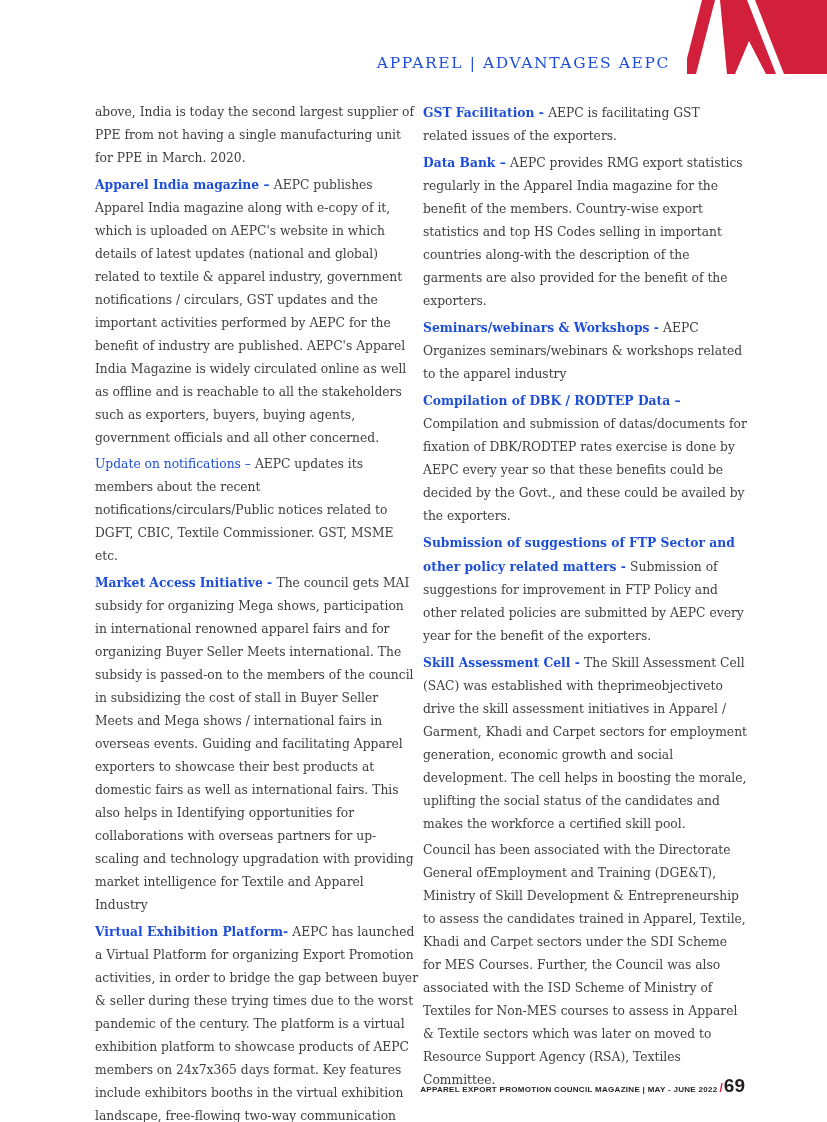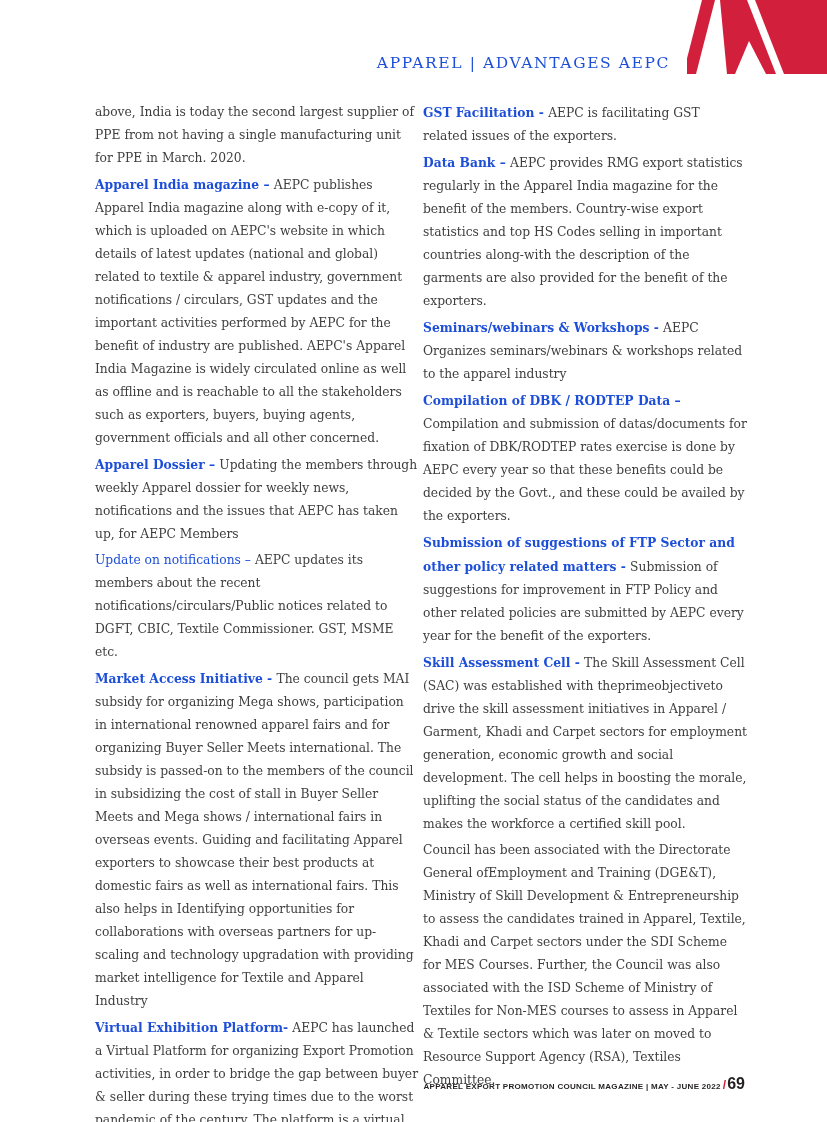--- a/index.html
+++ b/index.html
@@ -57,21 +57,21 @@
     letter-spacing:0.3px;
     margin-left:36px;
   }
   .footer-slash{
     font-size:12px;
     font-weight:bold;
     color:#d21f3c;
     margin:0 1px 0 2px;
   }
   .footer-page{
-    font-size:16px;
+    font-size:19px;
     font-weight:bold;
   }
 </style>
 </head>
 <body>
 
 <div class="page">
 
   <div class="masthead-title">APPAREL | ADVANTAGES AEPC</div>
 
@@ -79,21 +79,20 @@
 
     <polygon points="15,0 28,0 9,76 -4,76" fill="#d21f3c"></polygon>
     <polygon points="33,0 60,0 89,76 40,76" fill="#d21f3c"></polygon>
     <polygon points="48,76 79,76 62,42" fill="#ffffff"></polygon>
     <polygon points="68,0 140,0 140,76 97,76" fill="#d21f3c"></polygon>
   </svg>
 
   <div class="col col-left">
       <p class="para">above, India is today the second largest supplier of PPE from not having a single manufacturing unit for PPE in March. 2020.</p>
       <p class="para"><span class="lead bold">Apparel India magazine – </span>AEPC publishes Apparel India magazine along with e-copy of it, which is uploaded on  AEPC's website in which details of latest updates (national and global) related to textile &amp; apparel industry, government notifications / circulars, GST updates and the important activities performed by AEPC for the benefit of industry are published.  AEPC's Apparel India Magazine is widely circulated online as well as offline and is reachable to all the stakeholders such as exporters, buyers, buying agents, government officials and all other concerned.</p>
-      <p class="para"><span class="lead bold">Apparel Dossier – </span>Updating the members through weekly Apparel dossier for weekly news, notifications and the issues that AEPC has taken up, for AEPC Members</p>
       <p class="para"><span class="lead regular">Update on notifications – </span>AEPC updates its members about the recent notifications/circulars/Public notices related to DGFT, CBIC, Textile Commissioner. GST, MSME etc.</p>
       <p class="para"><span class="lead bold">Market Access Initiative -  </span>The council gets MAI subsidy for organizing Mega shows, participation in international renowned apparel fairs and for organizing Buyer Seller Meets international. The subsidy is passed-on to the members of the council in subsidizing the cost of stall in Buyer Seller Meets and Mega shows / international fairs in overseas events. Guiding and facilitating Apparel exporters to showcase their best products at domestic fairs as well as international fairs. This also helps in Identifying opportunities for collaborations with overseas partners for up-scaling and technology upgradation with providing market intelligence for Textile and Apparel Industry</p>
       <p class="para"><span class="lead bold">Virtual Exhibition Platform- </span>AEPC has launched a Virtual Platform for organizing Export Promotion activities, in order to bridge the gap between buyer &amp; seller during these trying times due to the worst pandemic of the century.  The platform is a virtual exhibition platform to showcase products of AEPC members on 24x7x365 days format.   Key features include exhibitors booths in the virtual exhibition landscape, free-flowing two-way communication between attendees/buyers and exhibitors through video / audio call and Whatsapp chat facilities, live presentation auditorium, high</p>
     </div>
   <div class="col col-right">
       <p class="para"><span class="lead bold">GST Facilitation - </span>AEPC is facilitating GST related issues of the exporters.</p>
       <p class="para"><span class="lead bold">Data Bank – </span>AEPC provides RMG export statistics regularly in the Apparel India magazine for the benefit of the members.  Country-wise export statistics and top HS Codes selling in important countries along-with the description of the garments are also provided for the benefit of the exporters.</p>
       <p class="para"><span class="lead bold">Seminars/webinars &amp; Workshops - </span>AEPC Organizes seminars/webinars &amp; workshops related to the apparel industry</p>
       <p class="para"><span class="lead bold">Compilation of DBK / RODTEP Data – </span>Compilation and submission of datas/documents for fixation of DBK/RODTEP rates exercise is done by AEPC every year so that these benefits could be decided by the Govt., and these could be availed by the exporters.</p>
       <p class="para"><span class="lead bold">Submission of suggestions of FTP Sector and other policy related matters - </span>Submission of suggestions for improvement in FTP Policy and other related policies are submitted by AEPC every year for the benefit of the exporters.</p>

